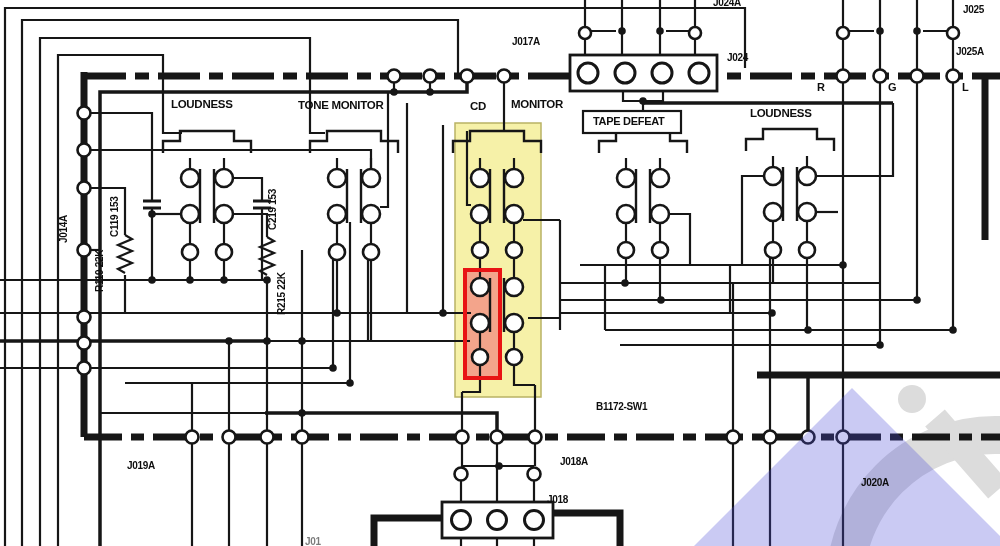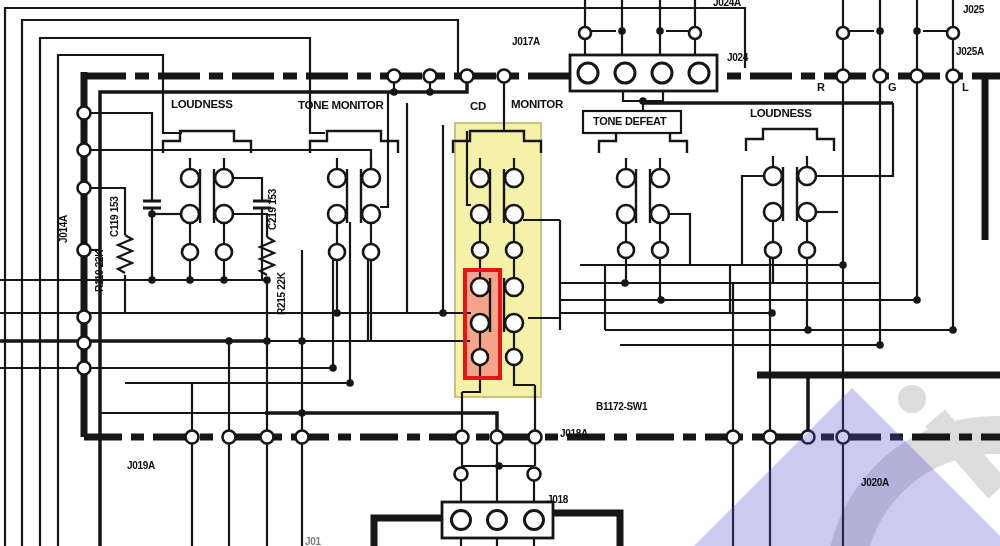--- a/index.html
+++ b/index.html
@@ -271,39 +271,39 @@
   </g>
 
   <rect x="465" y="270" width="35" height="108" fill="none" stroke="#e81414" stroke-width="4"></rect>
   <polygon points="852,388 1010,546 694,546" fill="rgb(80,80,215)" fill-opacity="0.30"></polygon>
 </svg>
 
 <span class="lbl big" style="left:171px;top:98px">LOUDNESS</span>
 <span class="lbl big" style="left:298px;top:99px">TONE MONITOR</span>
 <span class="lbl big" style="left:470px;top:100px">CD</span>
 <span class="lbl big" style="left:511px;top:98px">MONITOR</span>
-<span class="lbl boxed" style="left:590px;top:115px">TONE DEFEAT</span>
+<span class="lbl boxed" style="left:590px;top:115px">TAPE DEFEAT</span>
 <span class="lbl big" style="left:750px;top:107px">LOUDNESS</span>
 
 <span class="lbl small" style="left:512px;top:36px">J017A</span>
 <span class="lbl small" style="left:713px;top:-3px">J024A</span>
 <span class="lbl small" style="left:727px;top:52px">J024</span>
 <span class="lbl small" style="left:963px;top:4px">J025</span>
 <span class="lbl small" style="left:956px;top:46px">J025A</span>
 
 <span class="lbl" style="left:817px;top:81px">R</span>
 <span class="lbl" style="left:888px;top:81px">G</span>
 <span class="lbl" style="left:962px;top:81px">L</span>
 
 <span class="lbl rot small" style="left:58px;top:243px">J014A</span>
 <span class="lbl rot small" style="left:109px;top:237px">C119 153</span>
 <span class="lbl rot small" style="left:267px;top:230px">C219 153</span>
 <span class="lbl rot small" style="left:94px;top:292px">R119 22K</span>
 <span class="lbl rot small" style="left:276px;top:315px">R215 22K</span>
 
 <span class="lbl small" style="left:127px;top:460px">J019A</span>
 <span class="lbl small" style="left:596px;top:401px">B1172-SW1</span>
-<span class="lbl small" style="left:560px;top:428px">J018A</span>
+<span class="lbl small" style="left:560px;top:456px">J018A</span>
 <span class="lbl small" style="left:547px;top:494px">J018</span>
 <span class="lbl small" style="left:861px;top:477px">J020A</span>
 <span class="lbl small faint" style="left:305px;top:536px">J01</span>
 
 </div>
 
 </body></html>

